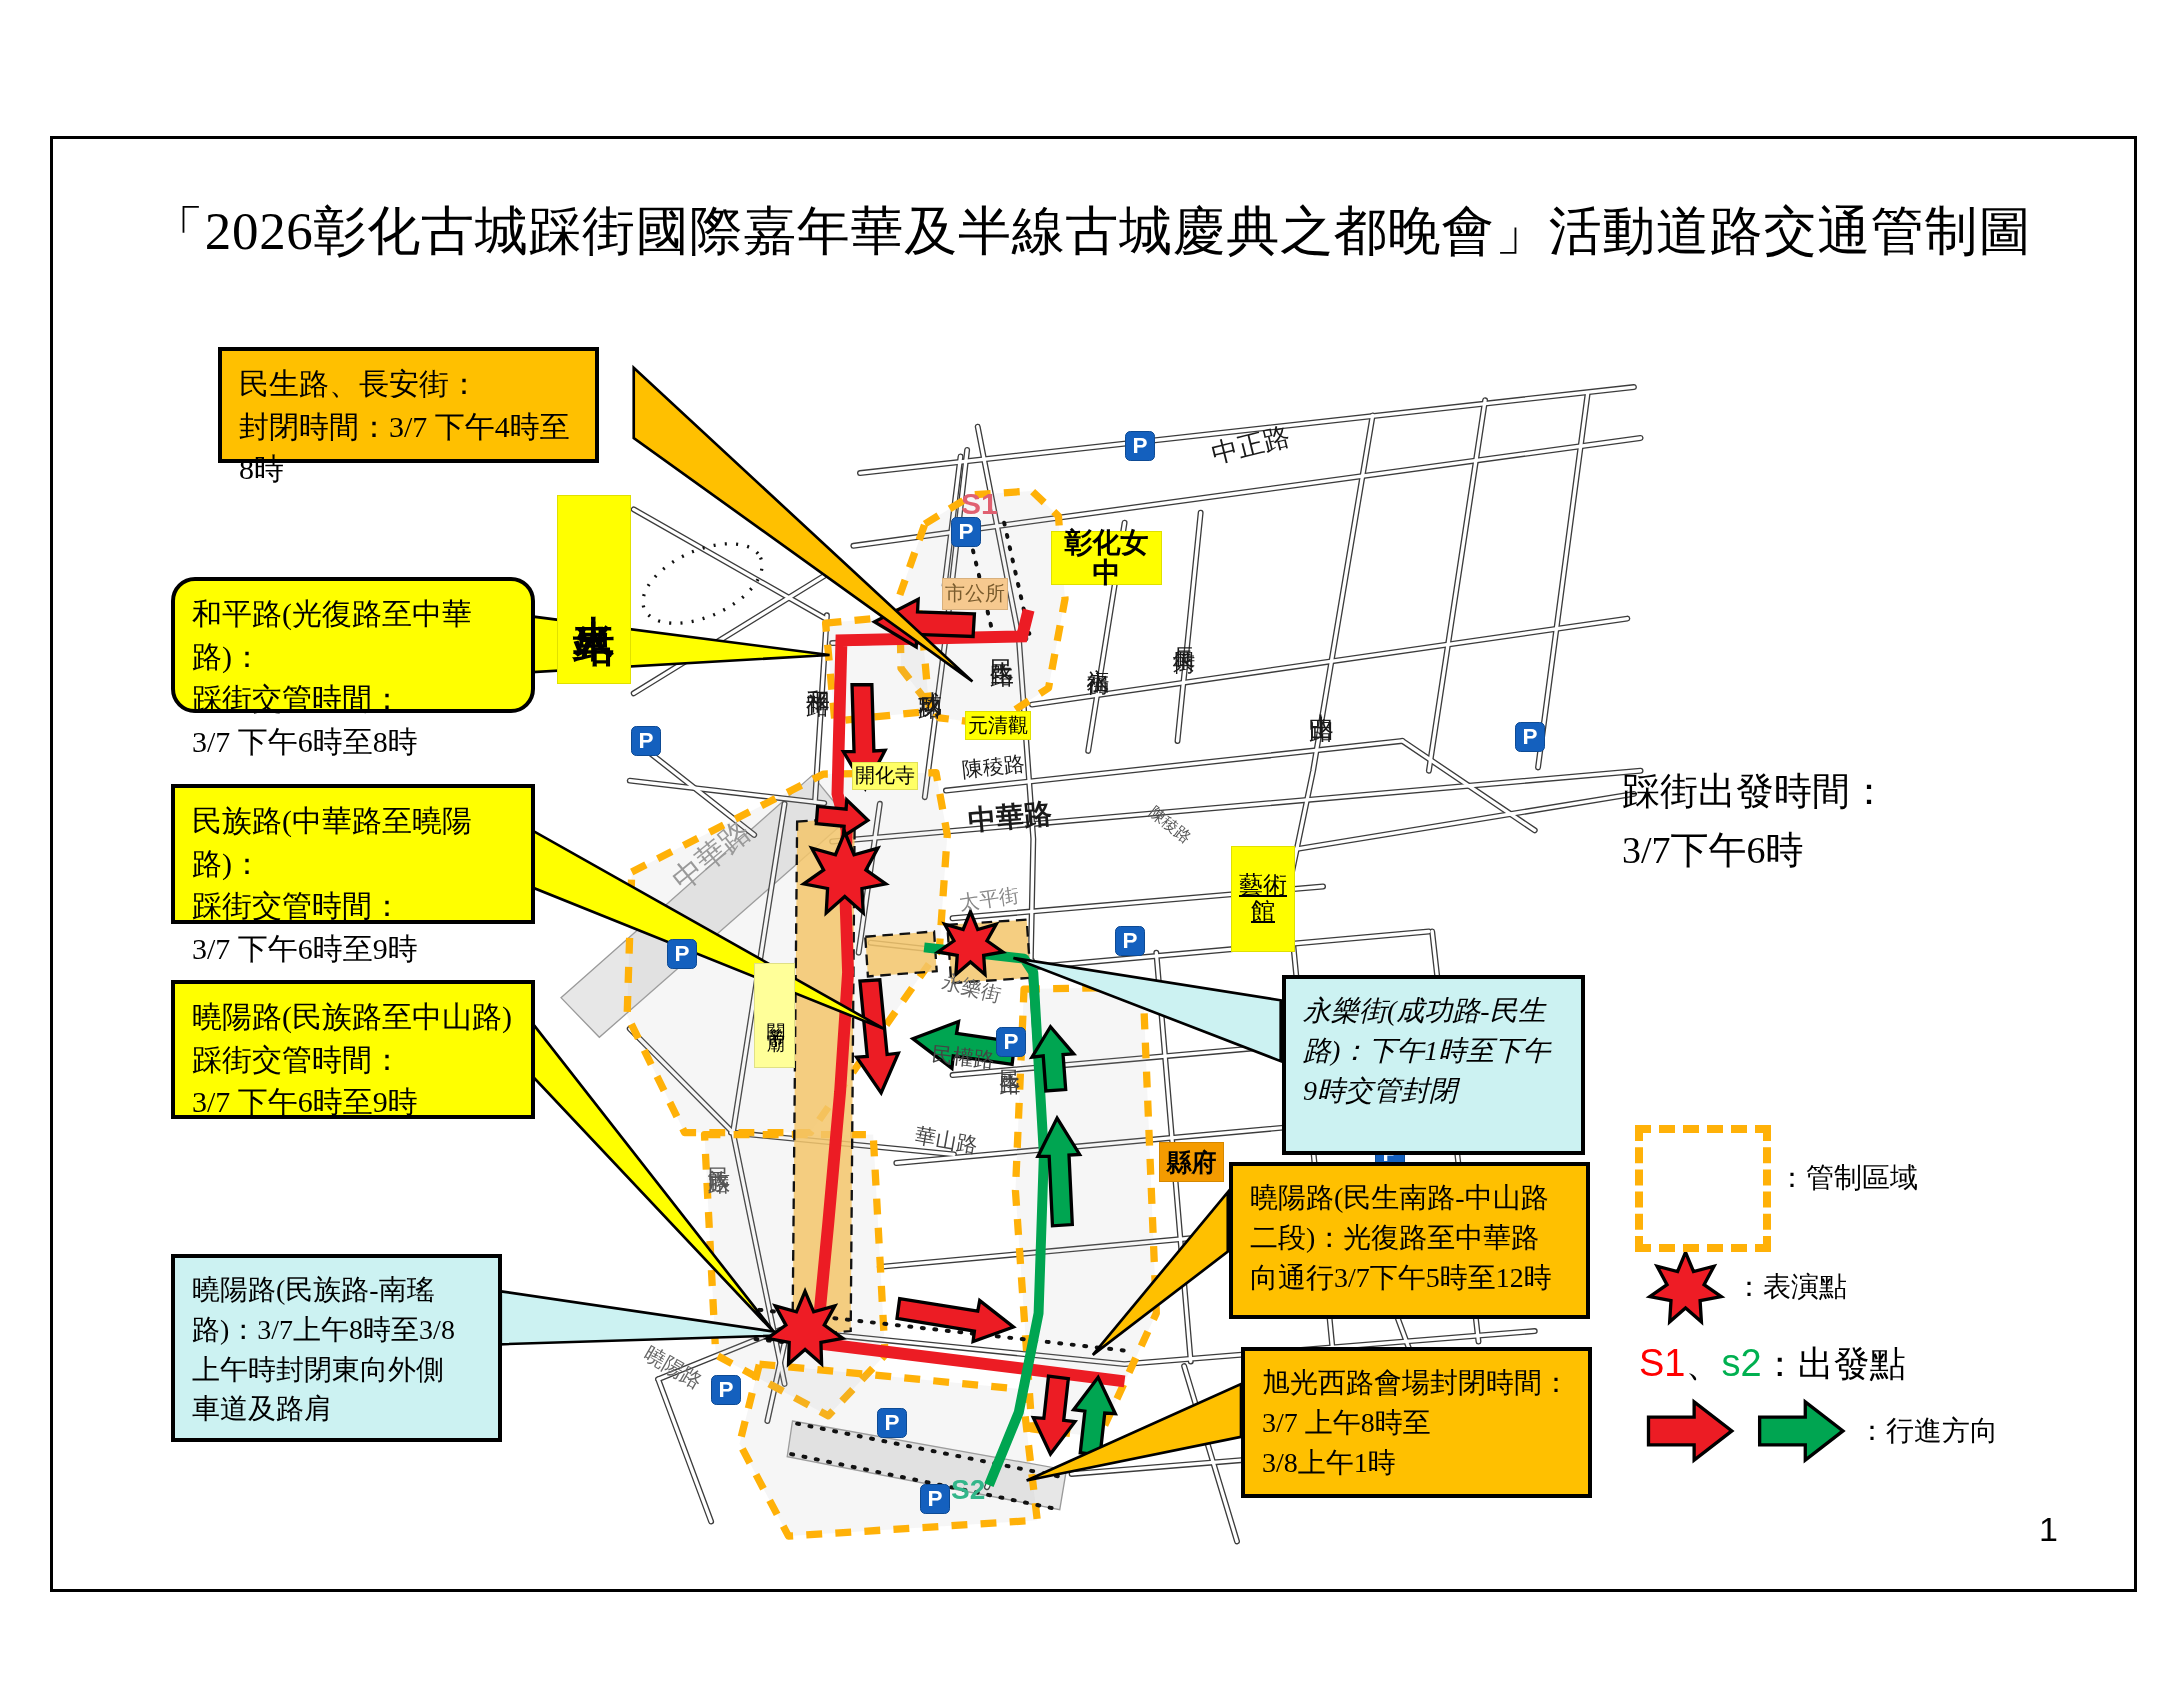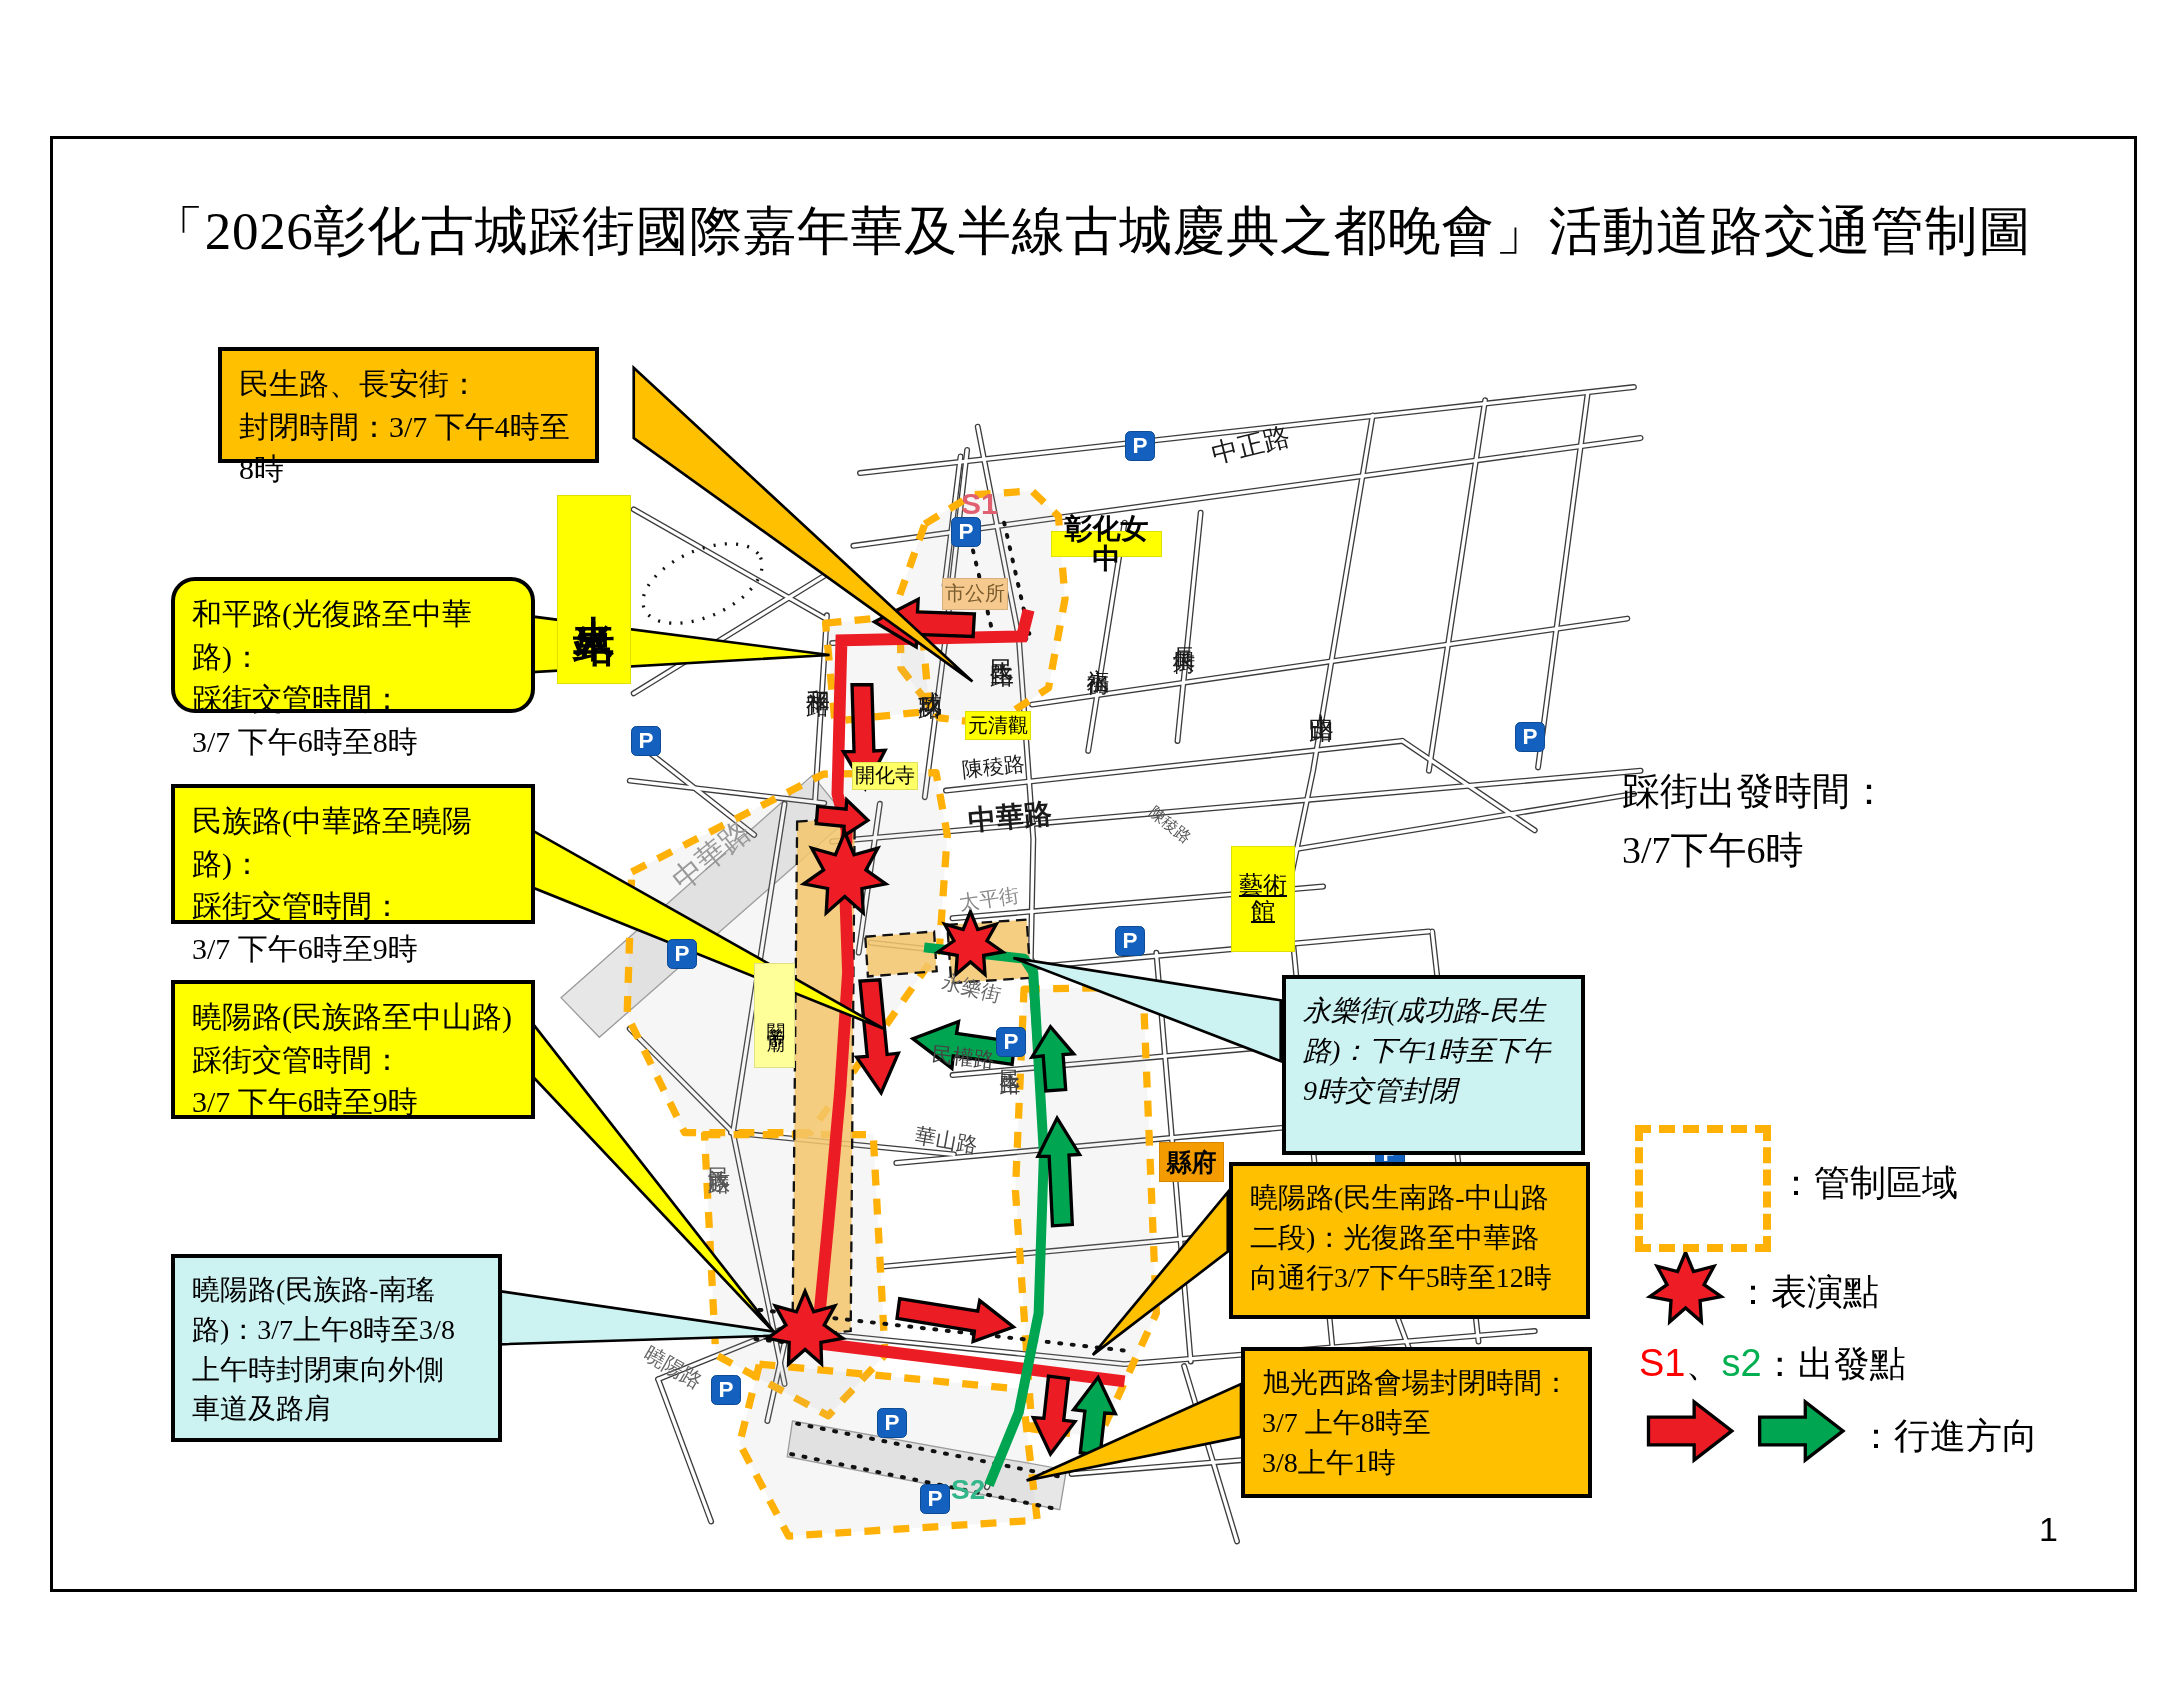--- a/index.html
+++ b/index.html
@@ -19,21 +19,21 @@
     font-family:"Liberation Sans",sans-serif;border:1.3px solid #0d4a94;box-sizing:border-box;}
   .start-label{position:absolute;font-weight:bold;font-family:"Liberation Sans",sans-serif;}
   .co{position:absolute;border:4px solid #000;box-sizing:border-box;padding:12px 17px;
     font-size:30px;line-height:1.42;white-space:pre-line;z-index:30;}
   .co.orange{background:#FFC000;}
   .co.yellow{background:#FFFF00;}
   .co.cyan{background:#CCF2F2;font-size:28px;}
   #co7,#co8{font-size:28px;}
   .side-text{position:absolute;left:1622px;top:762px;font-size:38px;line-height:1.55;
     white-space:pre-line;z-index:30;}
-  .lg-item{position:absolute;z-index:40;font-size:36px;white-space:nowrap;}
+  .lg-item{position:absolute;z-index:40;font-size:28px;white-space:nowrap;}
   #lg-swatch{position:absolute;left:1635px;top:1125px;width:120px;height:111px;
     border:8px dashed #FFB108;z-index:40;background:#fff;}
   #lg-s1line{font-size:38px;font-family:"Liberation Sans",sans-serif;}
   #lg-s1line .s1{color:#FF0000;}
   #lg-s1line .s2{color:#00B050;}
   #lg-s1line .cjk{font-family:"Liberation Serif","DejaVu Serif",serif;font-size:36px;}
   .page-num{position:absolute;left:2039px;top:1510px;font-size:34px;z-index:30;
     font-family:"Liberation Sans",sans-serif;}
 </style>
 </head>
@@ -167,21 +167,21 @@
     <polygon points="1936,1512 1936,1604 1532,1448" fill="#CCF2F2" stroke="#000" stroke-width="4"></polygon>
     <polygon points="1856,1802 1856,1892 1652,2048" fill="#FFC000" stroke="#000" stroke-width="4"></polygon>
     <polygon points="1876,2092 1876,2172 1552,2238" fill="#FFC000" stroke="#000" stroke-width="4"></polygon>
     <polygon points="1277,1258 1291,1292 1327,1282 1309,1315 1339,1336 1303,1343 1305,1380 1277,1355 1249,1380 1251,1343 1215,1336 1245,1315 1227,1282 1263,1292" fill="#EE1C25" stroke="#000" stroke-width="5"></polygon>
     <polygon points="1467,1378 1478,1405 1506,1397 1492,1422 1516,1439 1487,1444 1489,1473 1467,1454 1445,1473 1447,1444 1418,1439 1442,1422 1428,1397 1456,1405" fill="#EE1C25" stroke="#000" stroke-width="5"></polygon>
     <polygon points="1217,1952 1230,1983 1262,1974 1246,2003 1274,2023 1241,2029 1242,2062 1217,2040 1192,2062 1193,2029 1160,2023 1188,2003 1172,1974 1204,1983" fill="#EE1C25" stroke="#000" stroke-width="5"></polygon>
     <polygon points="2548,1893 2560,1922 2591,1914 2576,1942 2602,1960 2570,1966 2572,1998 2548,1977 2524,1998 2526,1966 2494,1960 2520,1942 2505,1914 2536,1922" fill="#EE1C25" stroke="#000" stroke-width="5"></polygon>
   </svg>
 <div id="map-labels">
     <div class="lm vert" style="left: 557px; top: 495px; background: rgb(255, 255, 0); font-size: 41px; width: 74px; height: 189px; font-weight: bold;">火車站</div>
-    <div class="lm" style="left: 1051px; top: 531px; background: rgb(255, 255, 0); font-size: 28px; width: 111px; height: 26px; font-weight: bold;">彰化女中</div>
+    <div class="lm" style="left: 1051px; top: 531px; background: rgb(255, 255, 0); font-size: 28px; width: 111px; height: 54px; font-weight: bold;">彰化女中</div>
     <div class="lm" style="left: 942px; top: 578px; background: rgb(246, 201, 143); font-size: 20px; width: 66px; height: 32px; color: rgb(122, 92, 46);">市公所</div>
     <div class="lm" style="left: 965px; top: 711px; background: rgb(255, 255, 0); font-size: 20px; width: 66px; height: 29px;">元清觀</div>
     <div class="lm" style="left: 852px; top: 762px; background: rgb(255, 255, 102); font-size: 20px; width: 66px; height: 28px;">開化寺</div>
     <div class="lm" style="left: 1231px; top: 846px; background: rgb(255, 255, 0); font-size: 24px; width: 64px; height: 106px; text-decoration: underline;">藝術館</div>
     <div class="lm" style="left: 1159px; top: 1142px; background: rgb(244, 155, 0); font-size: 25px; width: 65px; height: 40px; font-weight: bold;">縣府</div>
     <div class="lm vert" style="left: 754px; top: 963px; background: rgb(255, 255, 153); font-size: 18.5px; width: 41px; height: 105px;">關帝廟</div>
     <div class="rl" style="left: 1209px; top: 442px; font-size: 26.5px; color: rgb(26, 26, 26); transform: rotate(-14deg);">中正路</div>
     <div class="rl vert" style="left: 990px; top: 640px; font-size: 24px; color: rgb(26, 26, 26);">民生路</div>
     <div class="rl vert" style="left: 1086px; top: 650px; font-size: 22.5px; color: rgb(26, 26, 26);">永福街</div>
     <div class="rl vert" style="left: 1172px; top: 629px; font-size: 22.5px; color: rgb(26, 26, 26);">長興街</div>

